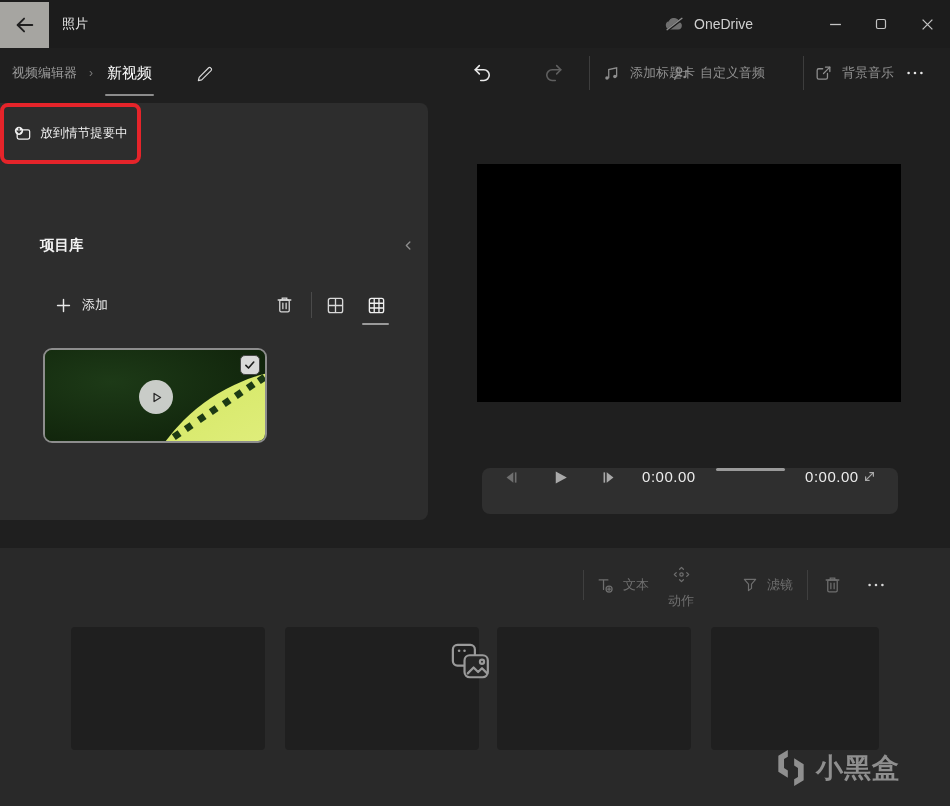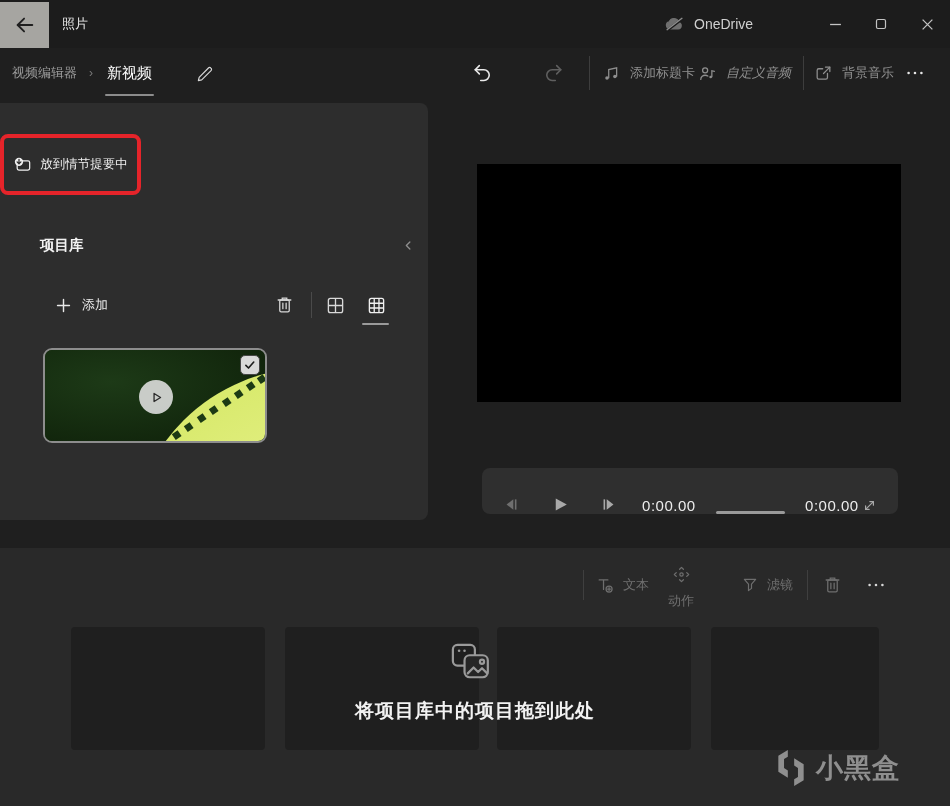--- a/index.html
+++ b/index.html
@@ -37,21 +37,21 @@
 
   
   #library-panel { left:0; top:103px; width:428px; height:417px; background:#2d2d2d; border-radius:0 8px 8px 0; }
   #library-title { left:40px; top:133px; font-size:14.5px; font-weight:bold; color:#f2f2f2; }
   #library-collapse { left:398px; top:132px; width:20px; height:20px; justify-content:center; color:#8f8f8f; }
   #add-item-btn { left:55px; top:188px; height:28px; gap:10px; color:#e9e9e9; cursor:pointer; }
   #place-storyboard-btn {
     left:123px; top:170px; width:141px; height:61px;
     border:4px solid #e5242a; border-radius:8px;
     display:flex; align-items:center; justify-content:center; gap:7px;
-    color:#f0f0f0; font-size:12.5px; cursor:pointer; background:#2d2d2d;margin-top:31px;
+    color:#f0f0f0; font-size:12.5px; cursor:pointer; background:#2d2d2d;
   }
   #lib-trash-btn { left:272px; top:189px; width:24px; height:26px; justify-content:center; color:#d8d8d8; }
   #lib-sep { left:311px; top:189px; width:1px; height:26px; background:#4a4a4a; }
   #grid-small-btn { left:323px; top:190px; width:24px; height:24px; justify-content:center; color:#d8d8d8; }
   #grid-large-btn { left:363px; top:190px; width:26px; height:24px; justify-content:center; color:#f0f0f0; flex-direction:column; }
   #grid-large-underline { left:362px; top:220px; width:27px; height:2px; background:#9a9a9a; border-radius:1px; }
 
   #video-thumb {
     left:43px; top:245px; width:224px; height:95px;
     border:2px solid #8d8d8d; border-radius:9px; overflow:hidden; background:#16290f; cursor:pointer;
@@ -62,21 +62,21 @@
   }
   #thumb-check {
     right:5px; top:5px; width:20px; height:20px; border-radius:5px;
     background:#d9d9d9; border:1px solid #454545; display:flex; align-items:center; justify-content:center; color:#1d1d1d;
   }
 
   
   #video-preview { left:477px; top:164px; width:424px; height:238px; background:#000; }
   #playbar {
     left:482px; top:468px; width:416px; height:46px; background:#2f2f2f; border-radius:8px;
-    display:flex; align-items:flex-end; padding:0 14px;
+    display:flex; align-items:flex-start; padding:0 14px;
   }
   .transport { color:#a9a9a9; display:flex; align-items:center; justify-content:center; width:24px; }
   #prev-frame-btn { color:#6f6f6f; }
   .time { color:#ececec; font-size:15px; letter-spacing:0.5px; }
   #seek-slider { width:78px; height:3px; background:#9a9a9a; border-radius:2px; }
 
   
   #bottom { left:0; top:548px; width:950px; height:258px; background:#292929; }
   .bt-item { top:17px; height:40px; display:flex; align-items:center; gap:8px; cursor:pointer; }
   .bt-sep { top:22px; width:1px; height:30px; background:#3f3f3f; }
@@ -173,21 +173,21 @@
   <div class="abs tb-item" style="left:602px;">
     <span>
       <svg width="19" height="19" viewBox="0 0 24 24" fill="none" stroke="currentColor" stroke-width="1.6" stroke-linecap="round">
           <path d="M8.5 17.5V7l10-2.2v10.7"></path>
           <circle cx="6.3" cy="17.6" r="2.2" fill="currentColor" stroke="none"></circle>
           <circle cx="16.3" cy="15.7" r="2.2" fill="currentColor" stroke="none"></circle>
         </svg>
     </span>
     <span>添加标题卡</span>
   </div>
-  <div class="abs tb-item" style="left:698px;font-style:italic;">
+  <div class="abs tb-item" style="left:672px;">
     <span>
       <svg width="19" height="19" viewBox="0 0 24 24" fill="none" stroke="currentColor" stroke-width="1.6" stroke-linecap="round">
           <circle cx="9" cy="8" r="3.2"></circle>
           <path d="M3.5 19.5c0-3.6 3-5.3 5.5-5.3 1.2 0 2.4.3 3.4 1"></path>
           <path d="M17.5 16V8.5l3.2.9"></path>
           <circle cx="16" cy="16.4" r="1.7" fill="currentColor" stroke="none"></circle>
         </svg>
     </span>
     <span>自定义音频</span>
   </div>
@@ -402,21 +402,20 @@
     <div id="drop-icon" class="abs">
       <svg width="44" height="44" viewBox="0 0 34 32" fill="none" stroke="currentColor" stroke-width="1.7" stroke-linejoin="round">
         <rect x="3" y="2" width="17" height="16" rx="3.5"></rect>
         <circle cx="7.8" cy="6.5" r="1" fill="currentColor" stroke="none"></circle>
         <circle cx="12" cy="6.5" r="1" fill="currentColor" stroke="none"></circle>
         <rect x="12" y="10" width="18" height="17" rx="4" fill="#262626"></rect>
         <path d="M14.5 24l4.5-4.5 3.5 3.5 3-3 4 4" stroke-linecap="round"></path>
         <circle cx="25.5" cy="15" r="1.6"></circle>
       </svg>
     </div>
-    <div id="drop-hint" class="abs">将项目库中的项目拖到此处</div>
 
     <div id="watermark" class="abs flex">
       <span>
         <svg width="34" height="38" viewBox="0 0 32 36" fill="#8f8f8f">
           <path d="M13 1 4 6.5v15l9 5.8v-7l-3.6-2.3V9.5L13 7.4z"></path>
           <path d="M19 35l9-5.5v-15L19 8.7v7l3.6 2.3v8.5L19 28.6z"></path>
         </svg>
       </span>
       <span id="watermark-text">小黑盒</span>
     </div>

